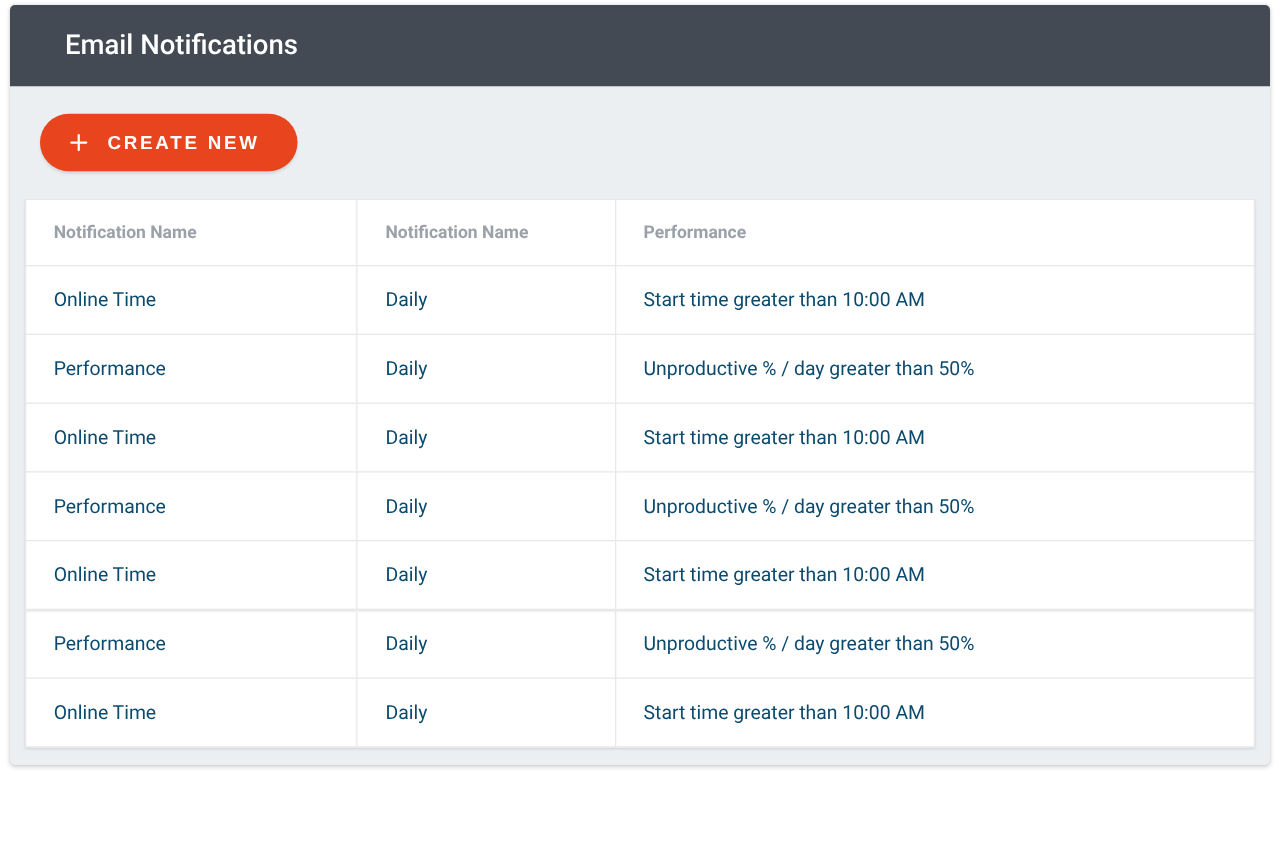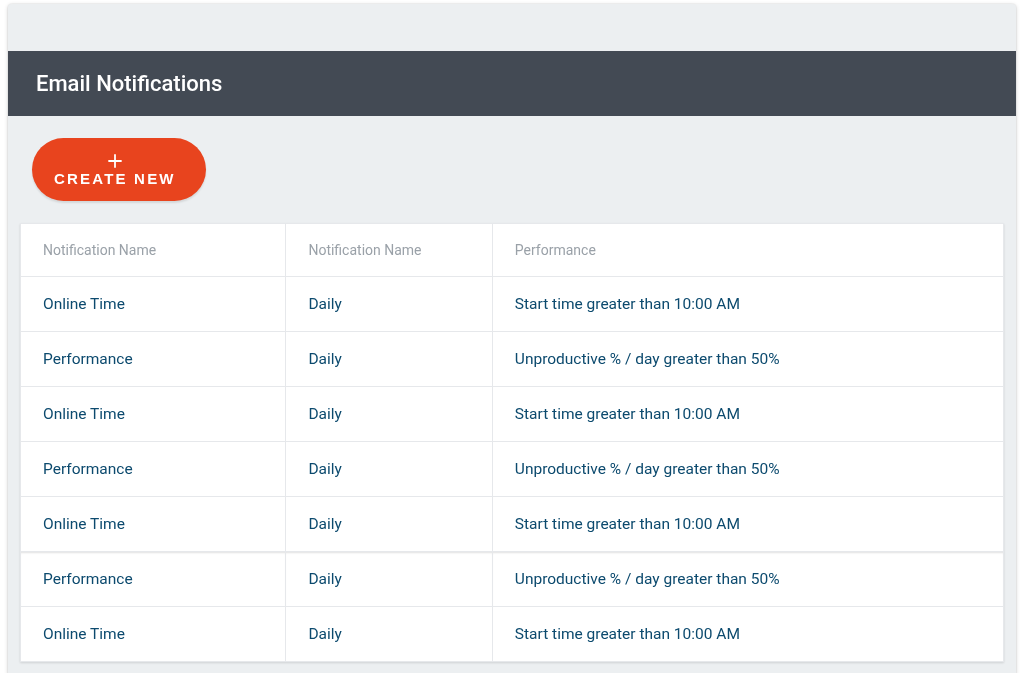--- a/index.html
+++ b/index.html
@@ -13,43 +13,41 @@
     .panel {
       margin: 4px 8px;
       border-radius: 4px;
       background: #eceff1;
       box-shadow: 0 1px 4px rgba(0,0,0,0.18), 0 0 0 1px rgba(0,0,0,0.03);
       overflow: hidden;
     }
     .panel-header {
       background: #434a54;
       color: #ffffff;
-      padding: 20px 28px;
+      padding: 20px 44px;
       font-size: 22px;
       font-weight: 500;
-      margin-top: 47px;
     }
     .toolbar {
       padding: 22px 24px 22px 24px;
     }
     .create-btn {
       display: inline-flex;
       align-items: center;
-      gap: 0;
+      gap: 14px;
       background: #e8441e;
       color: #ffffff;
       border: none;
       border-radius: 999px;
       padding: 14px 30px 14px 22px;
       font-size: 15px;
       font-weight: 600;
       letter-spacing: 2.2px;
       cursor: pointer;
       box-shadow: 0 2px 2px rgba(0,0,0,0.1);
-      flex-direction: column;
     }
     .create-btn .plus {
       display: inline-flex;
       width: 18px;
       height: 18px;
       align-items: center;
       justify-content: center;
     }
     .create-btn .plus svg { display: block; }
     .table-wrap {
@@ -61,21 +59,21 @@
       width: 100%;
       border-collapse: collapse;
     }
     th, td {
       text-align: left;
       padding: 18px 22px;
       border: 1px solid #e6e8eb;
     }
     thead th {
       font-size: 14px;
-      font-weight: 400;
+      font-weight: 700;
       color: #9aa1a8;
     }
     tbody td {
       font-size: 15.5px;
       color: #0c4a6e;
     }
     col.col-name  { width: 27%; }
     col.col-type  { width: 21%; }
     col.col-cond  { width: 52%; }
     tbody tr.shadow-row td {

